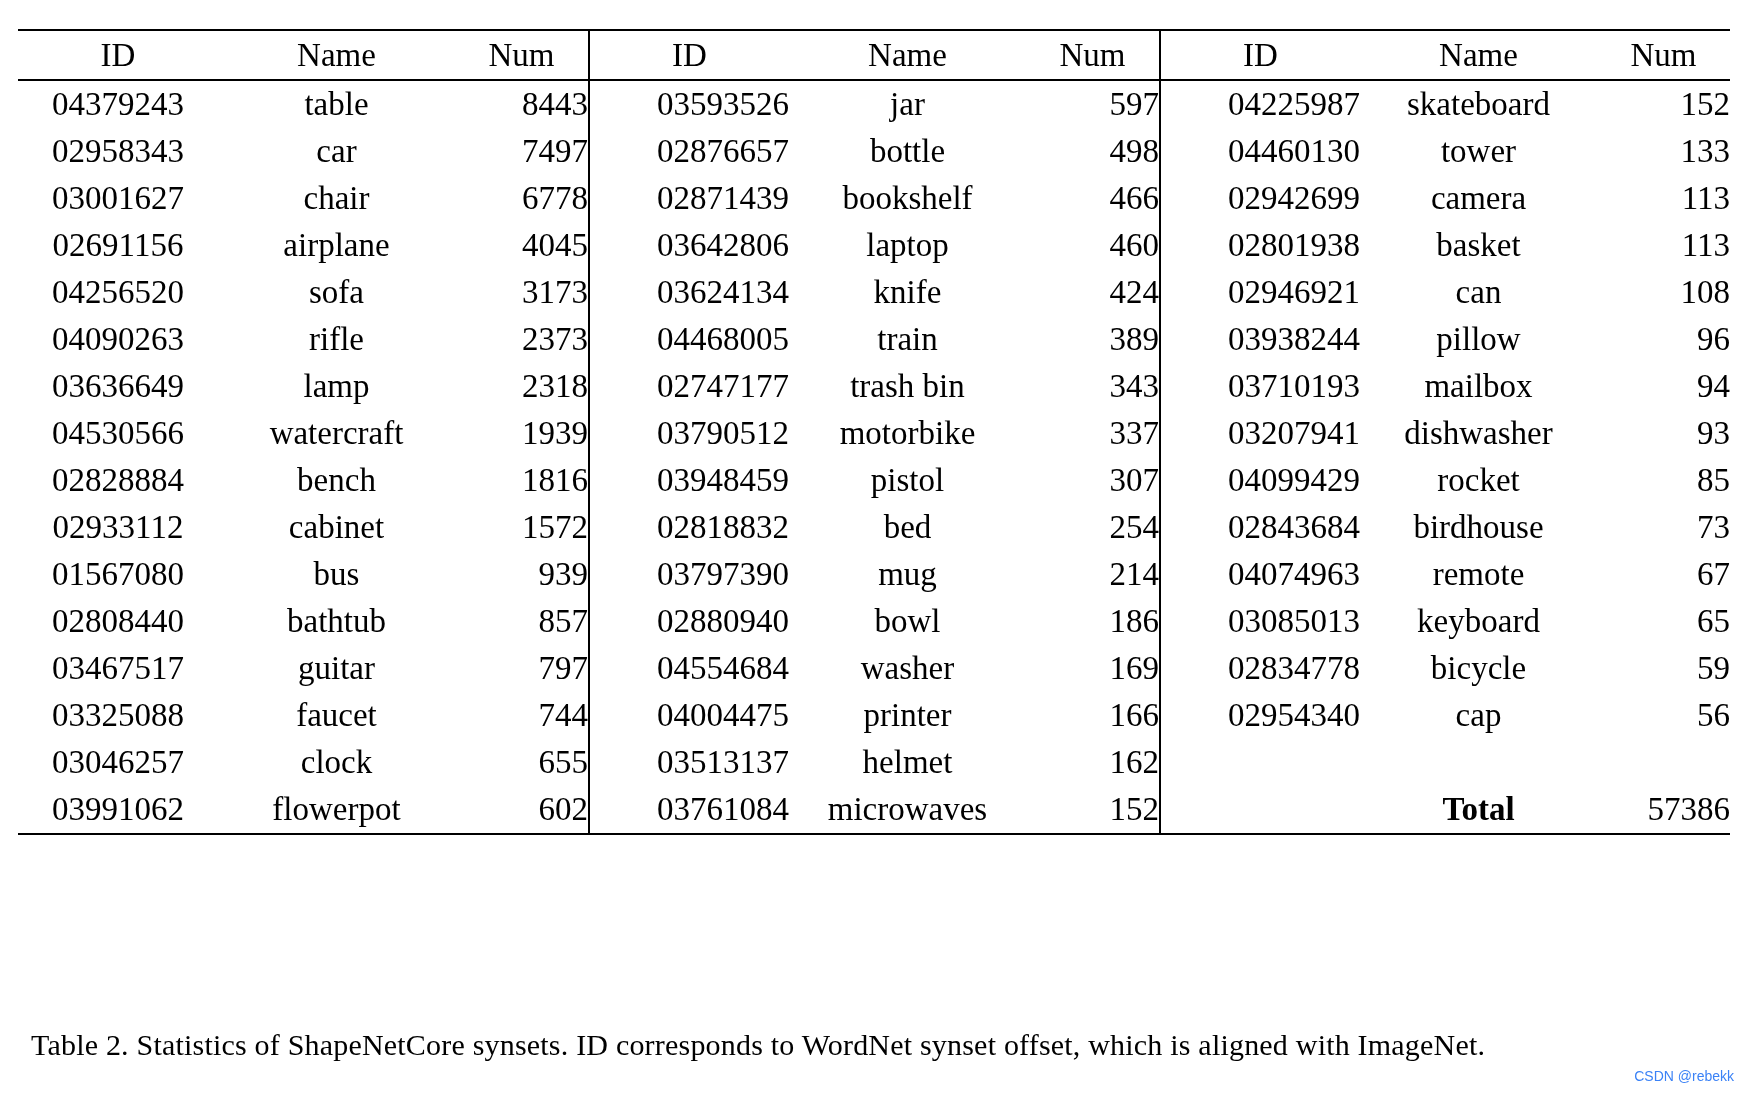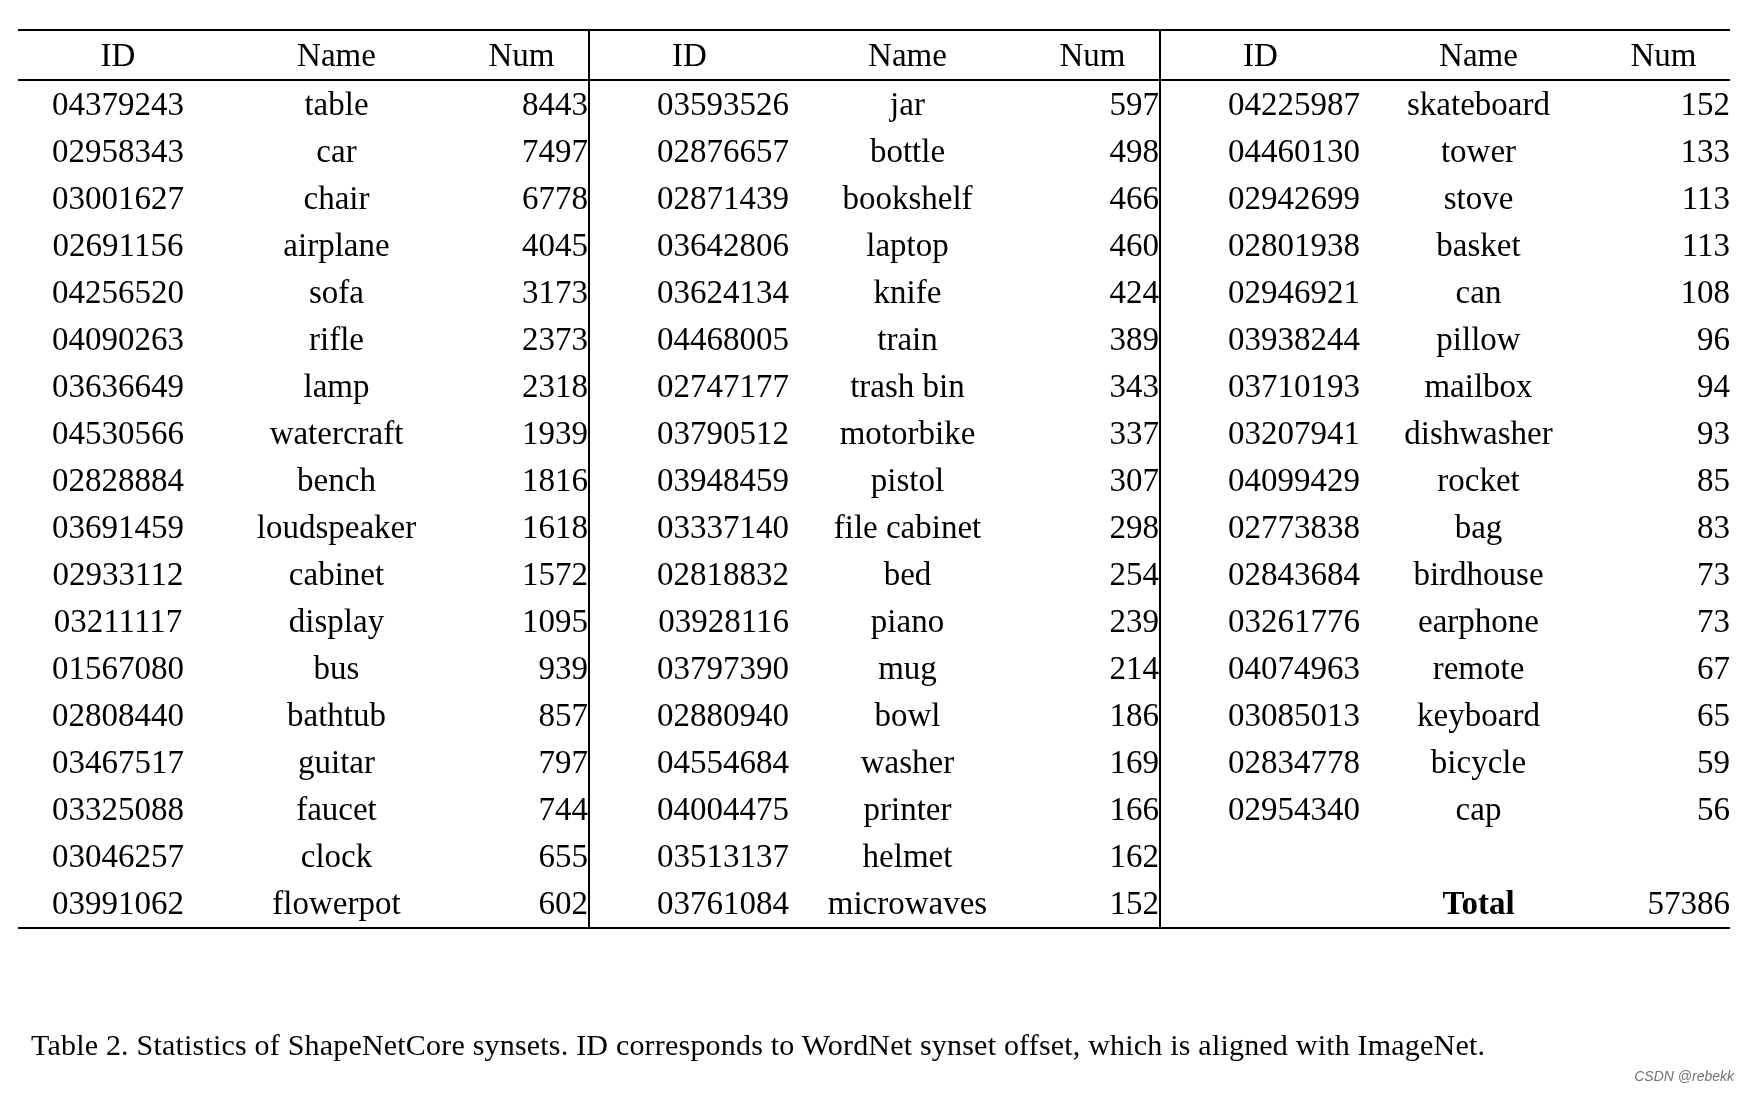--- a/index.html
+++ b/index.html
@@ -114,21 +114,21 @@
           <td class="col-num">133</td>
         </tr>
         <tr>
           <td class="col-id">03001627</td>
           <td class="col-name">chair</td>
           <td class="col-num">6778</td>
           <td class="col-id group-start">02871439</td>
           <td class="col-name">bookshelf</td>
           <td class="col-num">466</td>
           <td class="col-id group-start">02942699</td>
-          <td class="col-name">stove</td>
+          <td class="col-name">camera</td>
           <td class="col-num">113</td>
         </tr>
         <tr>
           <td class="col-id">02691156</td>
           <td class="col-name">airplane</td>
           <td class="col-num">4045</td>
           <td class="col-id group-start">03642806</td>
           <td class="col-name">laptop</td>
           <td class="col-num">460</td>
           <td class="col-id group-start">02801938</td>
@@ -184,53 +184,31 @@
           <td class="col-name">bench</td>
           <td class="col-num">1816</td>
           <td class="col-id group-start">03948459</td>
           <td class="col-name">pistol</td>
           <td class="col-num">307</td>
           <td class="col-id group-start">04099429</td>
           <td class="col-name">rocket</td>
           <td class="col-num">85</td>
         </tr>
         <tr>
-          <td class="col-id">03691459</td>
-          <td class="col-name">loudspeaker</td>
-          <td class="col-num">1618</td>
-          <td class="col-id group-start">03337140</td>
-          <td class="col-name">file cabinet</td>
-          <td class="col-num">298</td>
-          <td class="col-id group-start">02773838</td>
-          <td class="col-name">bag</td>
-          <td class="col-num">83</td>
-        </tr>
-        <tr>
           <td class="col-id">02933112</td>
           <td class="col-name">cabinet</td>
           <td class="col-num">1572</td>
           <td class="col-id group-start">02818832</td>
           <td class="col-name">bed</td>
           <td class="col-num">254</td>
           <td class="col-id group-start">02843684</td>
           <td class="col-name">birdhouse</td>
           <td class="col-num">73</td>
         </tr>
         <tr>
-          <td class="col-id">03211117</td>
-          <td class="col-name">display</td>
-          <td class="col-num">1095</td>
-          <td class="col-id group-start">03928116</td>
-          <td class="col-name">piano</td>
-          <td class="col-num">239</td>
-          <td class="col-id group-start">03261776</td>
-          <td class="col-name">earphone</td>
-          <td class="col-num">73</td>
-        </tr>
-        <tr>
           <td class="col-id">01567080</td>
           <td class="col-name">bus</td>
           <td class="col-num">939</td>
           <td class="col-id group-start">03797390</td>
           <td class="col-name">mug</td>
           <td class="col-num">214</td>
           <td class="col-id group-start">04074963</td>
           <td class="col-name">remote</td>
           <td class="col-num">67</td>
         </tr>
@@ -287,15 +265,15 @@
           <td class="col-num">152</td>
           <td class="col-id group-start"></td>
           <td class="col-name total-label">Total</td>
           <td class="col-num">57386</td>
         </tr>
       </tbody>
   </table>
 
   <div class="caption">Table 2. Statistics of ShapeNetCore synsets. ID corresponds to WordNet synset offset, which is aligned with ImageNet.</div>
 
-  <div class="watermark" style="color: #737373; font-style: italic;">CSDN @rebekk</div>
+  <div class="watermark" style="color: #3b82f6;">CSDN @rebekk</div>
 
 </div>
 
 </body></html>

